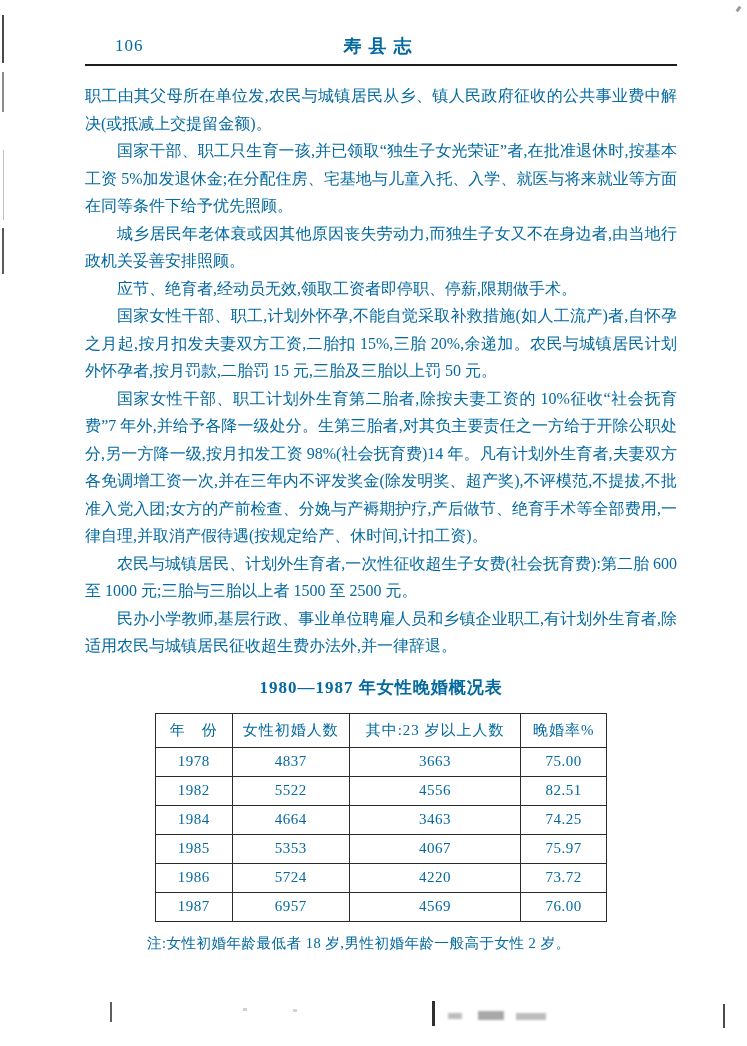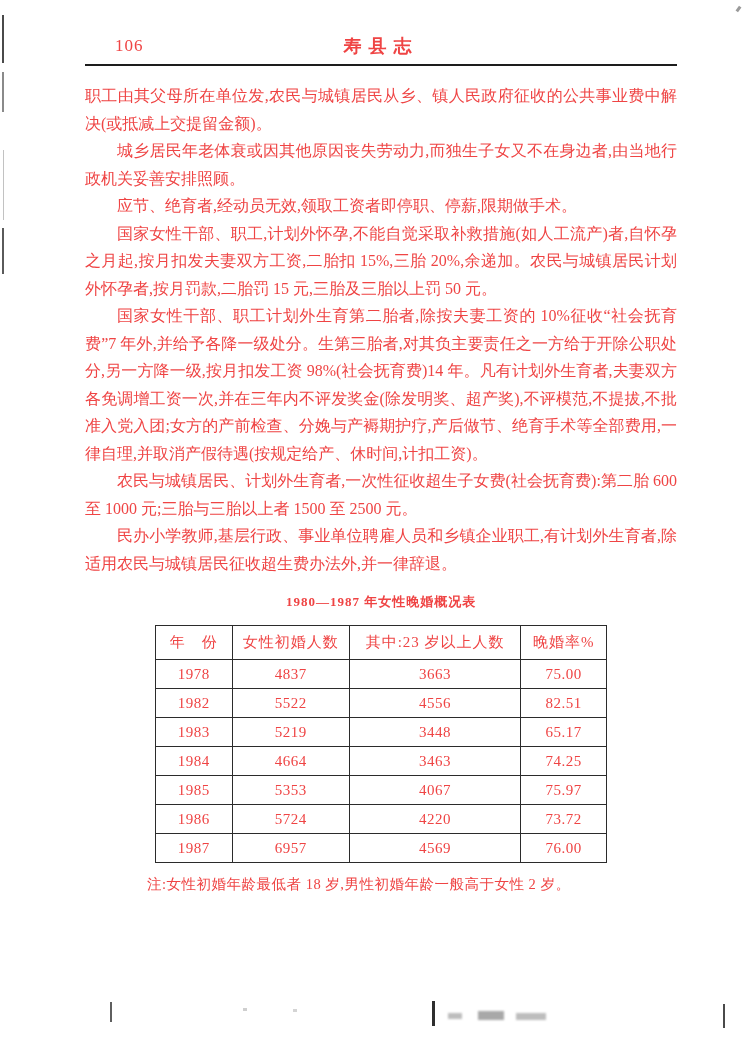--- a/index.html
+++ b/index.html
@@ -4,38 +4,38 @@
 <style>
   html,body{margin:0;padding:0;background:#e8e8e8;}
   .page{
     position:relative;
     width:747px;height:1046px;
     margin:0 auto;
     background:#ffffff;
     box-sizing:border-box;
     padding:30px 70px 0 85px;
     font-family:"Liberation Serif","DejaVu Serif",serif;
-    color:#ef4444;
+    color:#0369a1;
     overflow:hidden;
   }
   
   .page-header{position:relative;height:30px;}
   .pagenum{position:absolute;left:30px;top:6px;font-size:17px;letter-spacing:1px;}
   .booktitle{position:absolute;left:50%;top:4px;transform:translateX(-50%);
     font-size:18px;font-weight:bold;letter-spacing:7px;white-space:nowrap;}
   .rule{height:2px;background:#1d1d1d;margin-top:4px;}
   
   .bodytext{margin-top:16px;font-size:16px;line-height:27.5px;text-align:justify;}
   .bodytext p{margin:0;}
   .bodytext p.indent{text-indent:2em;}
   .bodytext p.noindent{text-indent:0;}
   .section-heading{font-weight:bold;text-indent:2em;margin-top:26px !important;}
   .after-heading{margin-top:0;}
   
-  .table-title{text-align:center;font-weight:bold;font-size:13px;margin-top:16px;letter-spacing:1px;}
+  .table-title{text-align:center;font-weight:bold;font-size:17px;margin-top:16px;letter-spacing:1px;}
   table.datatable{
     border-collapse:collapse;
     width:452px;
     margin:14px auto 0 auto;
     font-size:15px;
     table-layout:fixed;
   }
   table.datatable th, table.datatable td{
     border:1.6px solid #2b2b2b;
     text-align:center;
@@ -74,20 +74,21 @@
   <span class="artifact speck-tr"></span>
 
   <header class="page-header">
     <span class="pagenum">106</span>
     <span class="booktitle">寿县志</span>
   </header>
   <div class="rule"></div>
 
   <div class="bodytext">
     <p class="noindent">职工由其父母所在单位发,农民与城镇居民从乡、镇人民政府征收的公共事业费中解决(或抵减上交提留金额)。</p>
+    <p class="indent">国家干部、职工只生育一孩,并已领取“独生子女光荣证”者,在批准退休时,按基本工资 5%加发退休金;在分配住房、宅基地与儿童入托、入学、就医与将来就业等方面在同等条件下给予优先照顾。</p>
     <p class="indent">城乡居民年老体衰或因其他原因丧失劳动力,而独生子女又不在身边者,由当地行政机关妥善安排照顾。</p>
     <p class="indent after-heading">应节、绝育者,经动员无效,领取工资者即停职、停薪,限期做手术。</p>
     <p class="indent">国家女性干部、职工,计划外怀孕,不能自觉采取补救措施(如人工流产)者,自怀孕之月起,按月扣发夫妻双方工资,二胎扣 15%,三胎 20%,余递加。农民与城镇居民计划外怀孕者,按月罚款,二胎罚 15 元,三胎及三胎以上罚 50 元。</p>
     <p class="indent">国家女性干部、职工计划外生育第二胎者,除按夫妻工资的 10%征收“社会抚育费”7 年外,并给予各降一级处分。生第三胎者,对其负主要责任之一方给于开除公职处分,另一方降一级,按月扣发工资 98%(社会抚育费)14 年。凡有计划外生育者,夫妻双方各免调增工资一次,并在三年内不评发奖金(除发明奖、超产奖),不评模范,不提拔,不批准入党入团;女方的产前检查、分娩与产褥期护疗,产后做节、绝育手术等全部费用,一律自理,并取消产假待遇(按规定给产、休时间,计扣工资)。</p>
     <p class="indent">农民与城镇居民、计划外生育者,一次性征收超生子女费(社会抚育费):第二胎 600 至 1000 元;三胎与三胎以上者 1500 至 2500 元。</p>
     <p class="indent">民办小学教师,基层行政、事业单位聘雇人员和乡镇企业职工,有计划外生育者,除适用农民与城镇居民征收超生费办法外,并一律辞退。</p>
   </div>
 
   <div class="table-title">1980—1987 年女性晚婚概况表</div>
 
@@ -111,26 +112,20 @@
         <td>1978</td>
         <td>4837</td>
         <td>3663</td>
         <td>75.00</td>
       </tr>
       <tr>
         <td>1982</td>
         <td>5522</td>
         <td>4556</td>
         <td>82.51</td>
-      </tr>
-      <tr>
-        <td>1983</td>
-        <td>5219</td>
-        <td>3448</td>
-        <td>65.17</td>
       </tr>
       <tr>
         <td>1984</td>
         <td>4664</td>
         <td>3463</td>
         <td>74.25</td>
       </tr>
       <tr>
         <td>1985</td>
         <td>5353</td>

